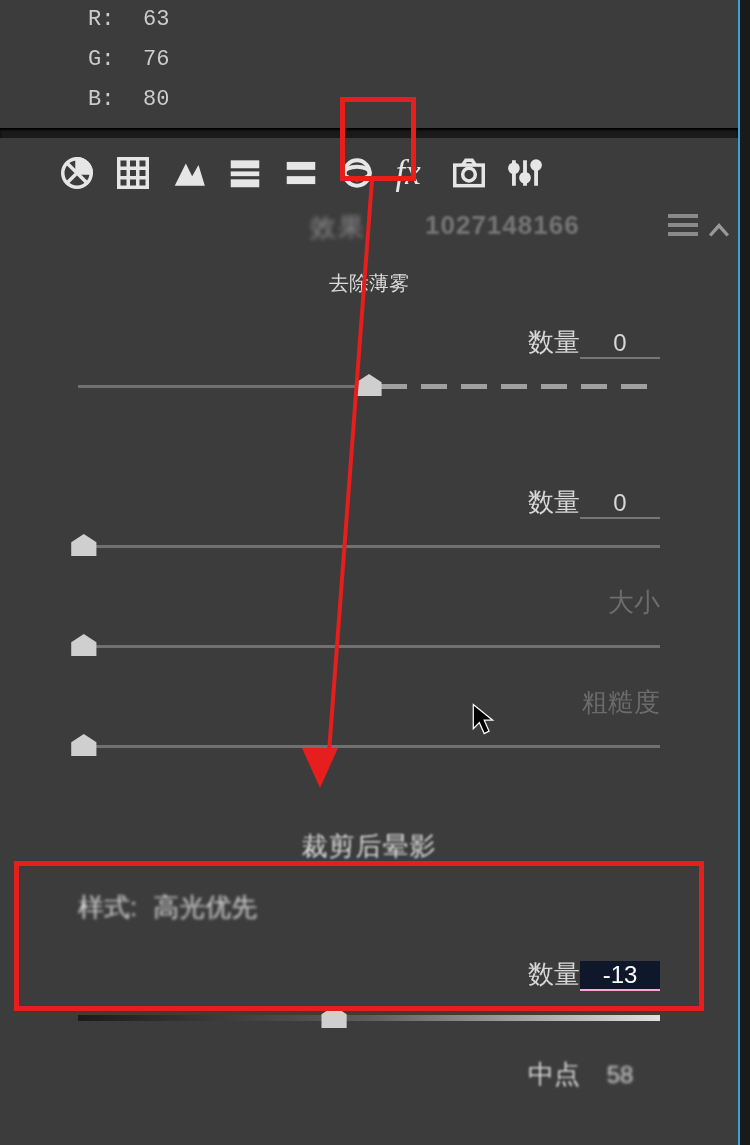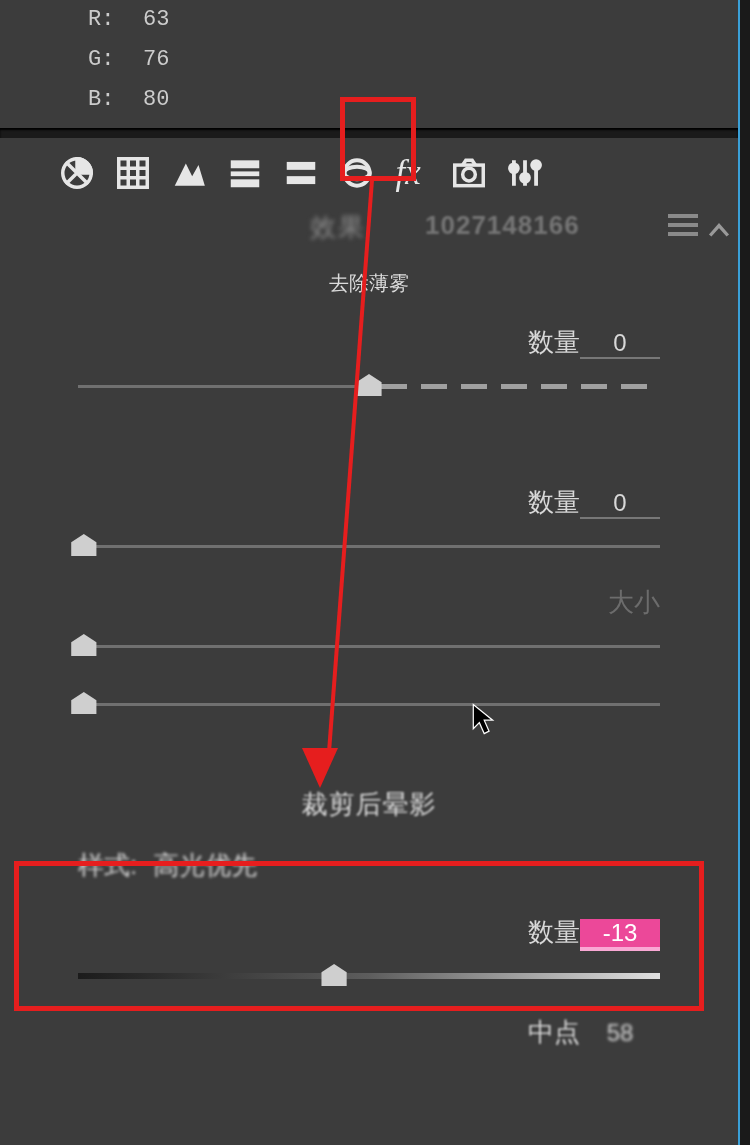--- a/index.html
+++ b/index.html
@@ -122,23 +122,23 @@
   }
   .slider-row.dim { color: #6c6c6c; }
   .slider-row .label { }
   .slider-row .value {
     min-width: 80px;
     text-align: center;
     border-bottom: 2px solid #777;
     font-size: 24px;
   }
   .slider-row .value.selected {
-    background: #ec4899;
+    background: #0f172a;
     color: #fff;
-    border-bottom: 4px solid #f9a8d4;
+    border-bottom: 2px solid #f9a8d4;
     padding: 0 19px;
   }
   .track-wrap {
     position: relative;
     height: 34px;
     margin-bottom: 24px;
   }
   .track {
     position: absolute;
     top: 18px;
@@ -357,20 +357,23 @@
     </div>
 
     <div class="slider-row dim">
       <span class="label">大小</span>
     </div>
     <div class="track-wrap">
       <div class="track"></div>
       <div class="thumb" style="left:1%"></div>
     </div>
 
+    <div class="slider-row dim">
+      <span class="label">粗糙度</span>
+    </div>
     <div class="track-wrap">
       <div class="track"></div>
       <div class="thumb" style="left:1%"></div>
     </div>
   </div>
 
   <div class="section">
     <div class="vignette-title">裁剪后晕影</div>
 
     <div class="style-row">

